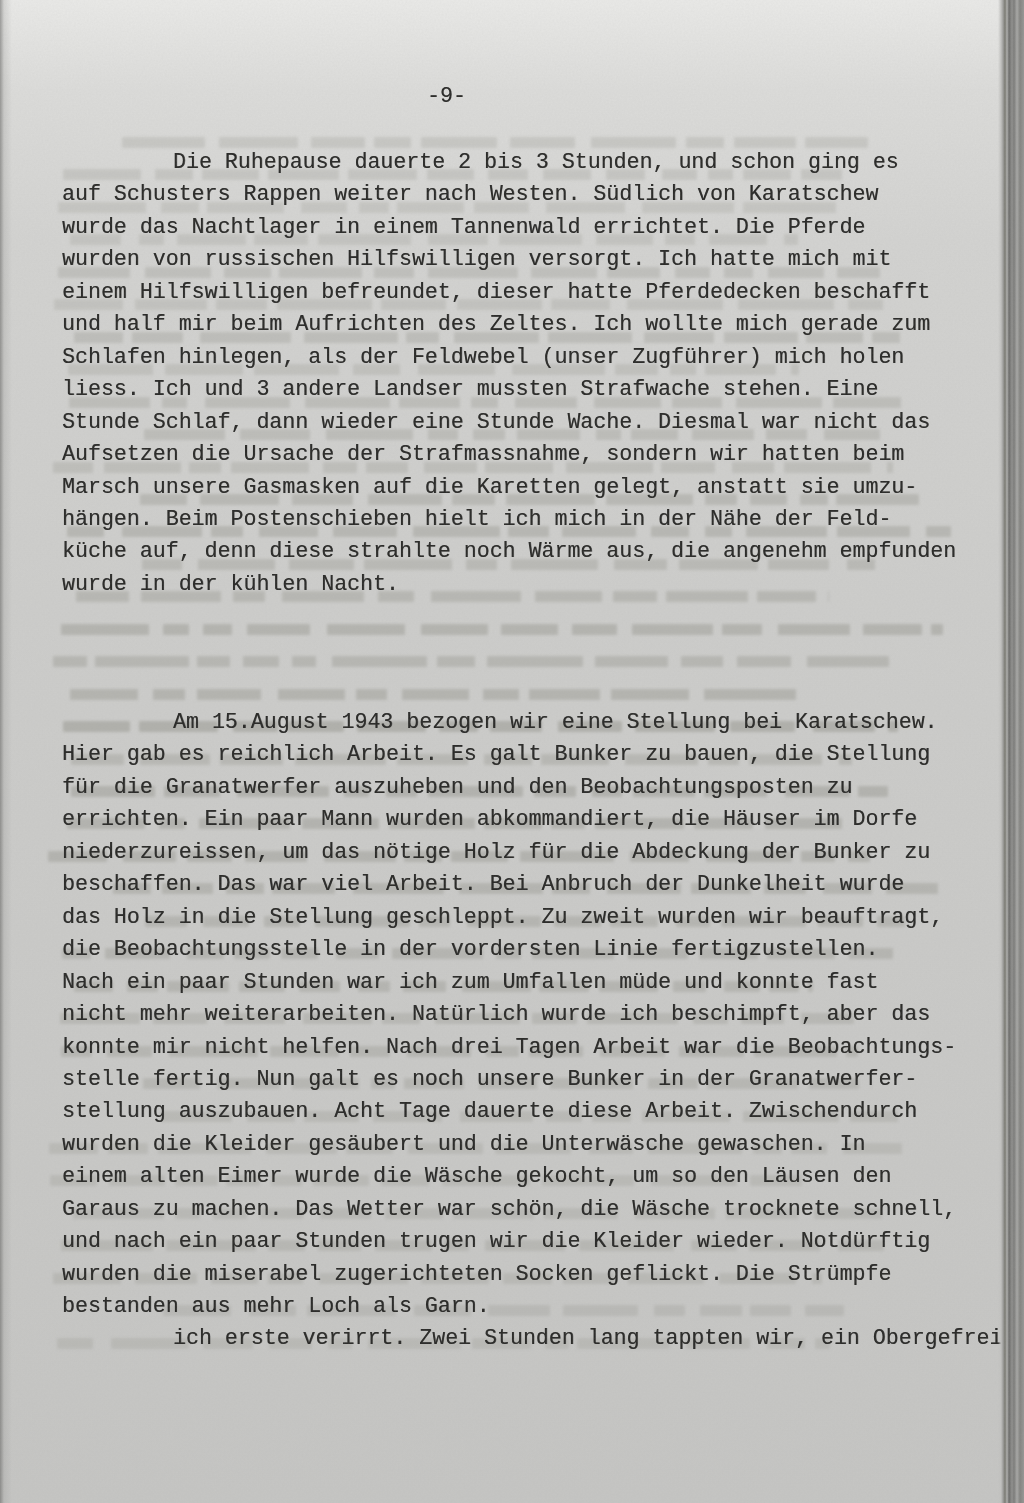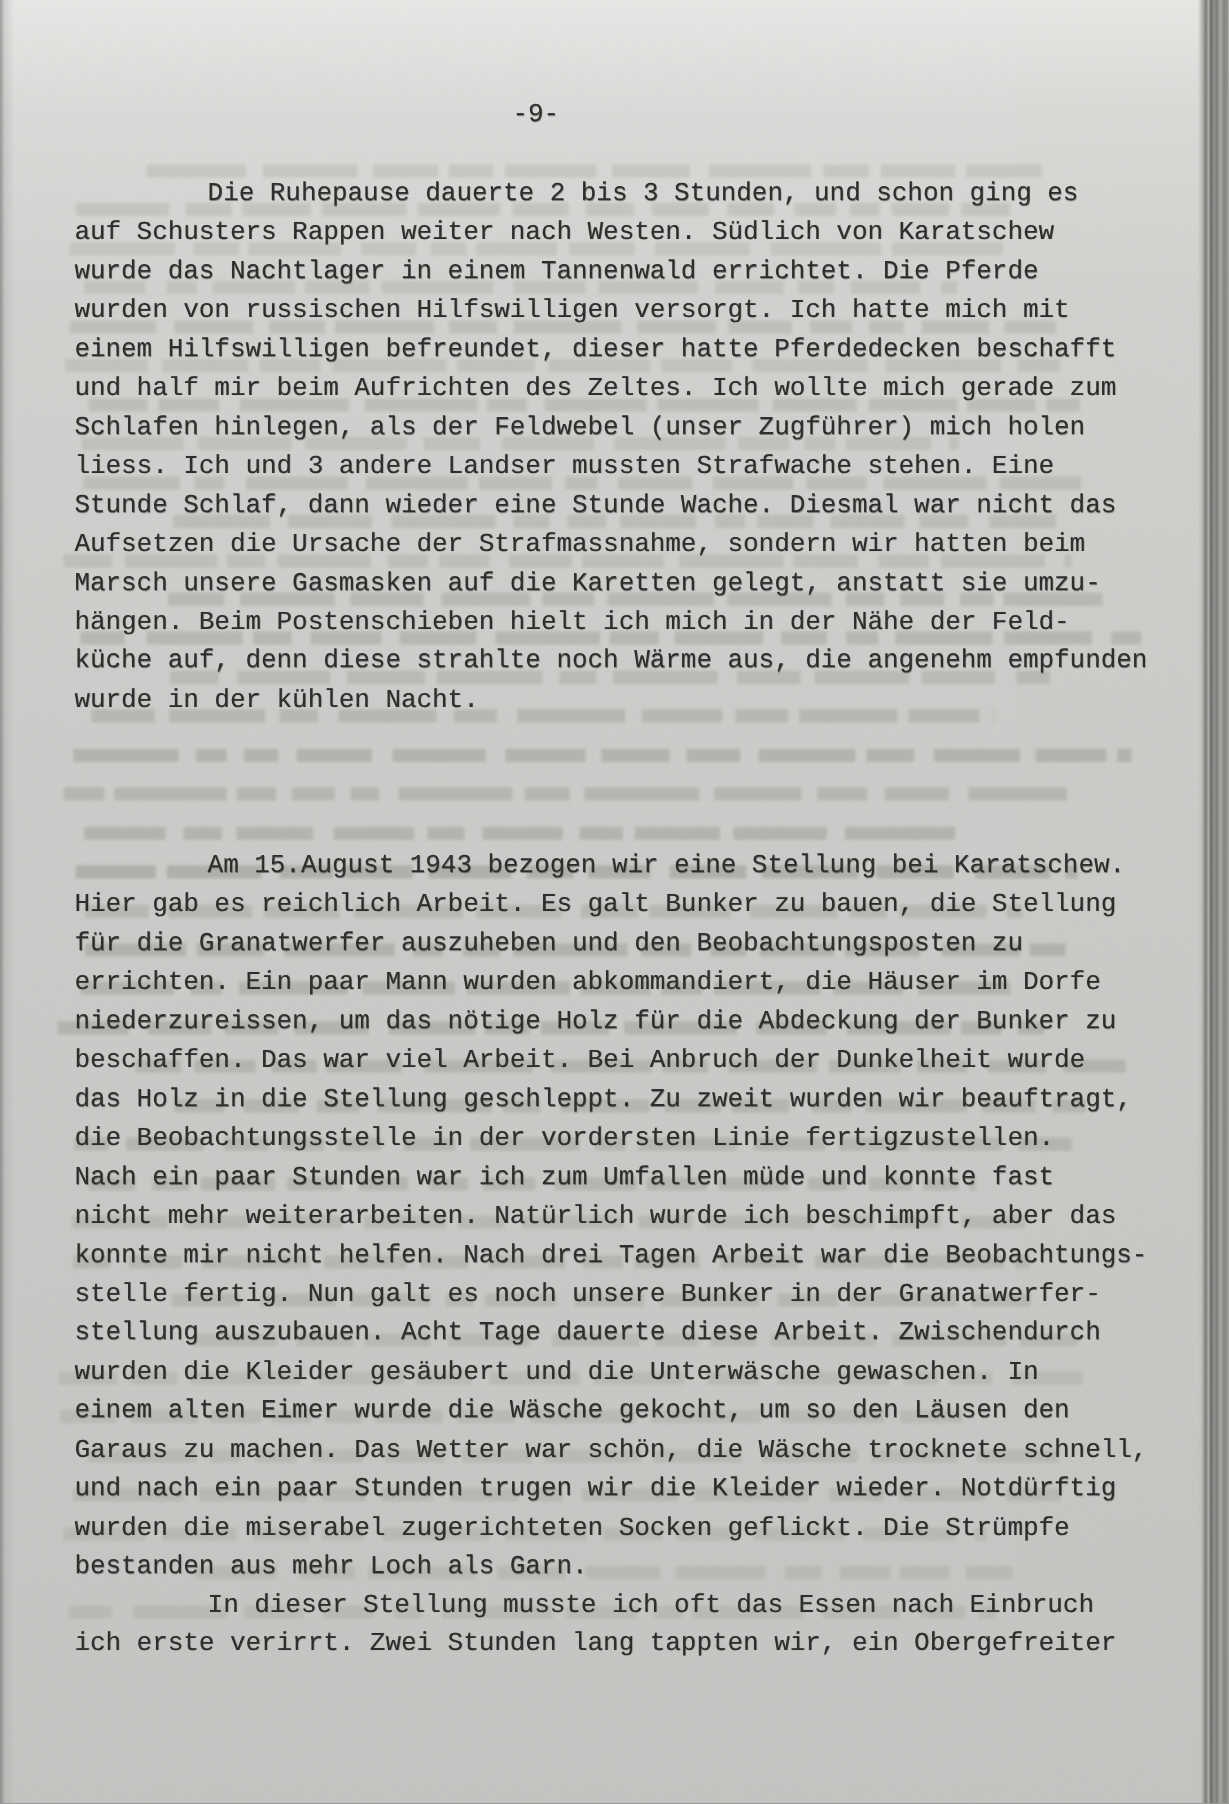--- a/index.html
+++ b/index.html
@@ -107,21 +107,21 @@
     </div>
 
   <div class="text-layer">
     <div class="page-number">-9-</div>
 
     <div class="para p1"><div class="line">Die Ruhepause dauerte 2 bis 3 Stunden, und schon ging es</div><div class="line">auf Schusters Rappen weiter nach Westen. Südlich von Karatschew</div><div class="line">wurde das Nachtlager in einem Tannenwald errichtet. Die Pferde</div><div class="line">wurden von russischen Hilfswilligen versorgt. Ich hatte mich mit</div><div class="line">einem Hilfswilligen befreundet, dieser hatte Pferdedecken beschafft</div><div class="line">und half mir beim Aufrichten des Zeltes. Ich wollte mich gerade zum</div><div class="line">Schlafen hinlegen, als der Feldwebel (unser Zugführer) mich holen</div><div class="line">liess. Ich und 3 andere Landser mussten Strafwache stehen. Eine</div><div class="line">Stunde Schlaf, dann wieder eine Stunde Wache. Diesmal war nicht das</div><div class="line">Aufsetzen die Ursache der Strafmassnahme, sondern wir hatten beim</div><div class="line">Marsch unsere Gasmasken auf die Karetten gelegt, anstatt sie umzu-</div><div class="line">hängen. Beim Postenschieben hielt ich mich in der Nähe der Feld-</div><div class="line">küche auf, denn diese strahlte noch Wärme aus, die angenehm empfunden</div><div class="line">wurde in der kühlen Nacht.</div></div>
 
 
     <div class="para p2"><div class="line">Am 15.August 1943 bezogen wir eine Stellung bei Karatschew.</div><div class="line">Hier gab es reichlich Arbeit. Es galt Bunker zu bauen, die Stellung</div><div class="line">für die Granatwerfer auszuheben und den Beobachtungsposten zu</div><div class="line">errichten. Ein paar Mann wurden abkommandiert, die Häuser im Dorfe</div><div class="line">niederzureissen, um das nötige Holz für die Abdeckung der Bunker zu</div><div class="line">beschaffen. Das war viel Arbeit. Bei Anbruch der Dunkelheit wurde</div><div class="line">das Holz in die Stellung geschleppt. Zu zweit wurden wir beauftragt,</div><div class="line">die Beobachtungsstelle in der vordersten Linie fertigzustellen.</div><div class="line">Nach ein paar Stunden war ich zum Umfallen müde und konnte fast</div><div class="line">nicht mehr weiterarbeiten. Natürlich wurde ich beschimpft, aber das</div><div class="line">konnte mir nicht helfen. Nach drei Tagen Arbeit war die Beobachtungs-</div><div class="line">stelle fertig. Nun galt es noch unsere Bunker in der Granatwerfer-</div><div class="line">stellung auszubauen. Acht Tage dauerte diese Arbeit. Zwischendurch</div><div class="line">wurden die Kleider gesäubert und die Unterwäsche gewaschen. In</div><div class="line">einem alten Eimer wurde die Wäsche gekocht, um so den Läusen den</div><div class="line">Garaus zu machen. Das Wetter war schön, die Wäsche trocknete schnell,</div><div class="line">und nach ein paar Stunden trugen wir die Kleider wieder. Notdürftig</div><div class="line">wurden die miserabel zugerichteten Socken geflickt. Die Strümpfe</div><div class="line">bestanden aus mehr Loch als Garn.</div></div>
 
-    <div class="para p3"><div class="line">In dieser Stellung musste ich oft das Essen nach Einbruch</div><div class="line">ich erste verirrt. Zwei Stunden lang tappten wir, ein Obergefreiter</div></div>
+    <div class="para p3"><div class="line">ich erste verirrt. Zwei Stunden lang tappten wir, ein Obergefreiter</div></div>
   </div>
 
   <div class="page-edge"></div>
 
   <svg class="grain" width="1024" height="1503" xmlns="http://www.w3.org/2000/svg">
     <filter id="grain-f">
       <feTurbulence type="fractalNoise" baseFrequency="0.55" numOctaves="2" stitchTiles="stitch"></feTurbulence>
       <feColorMatrix type="matrix" values="0 0 0 0 0.42  0 0 0 0 0.42  0 0 0 0 0.41  0 0 0 0.6 0"></feColorMatrix>
     </filter>
     <rect width="1024" height="1503" filter="url(#grain-f)"></rect>

